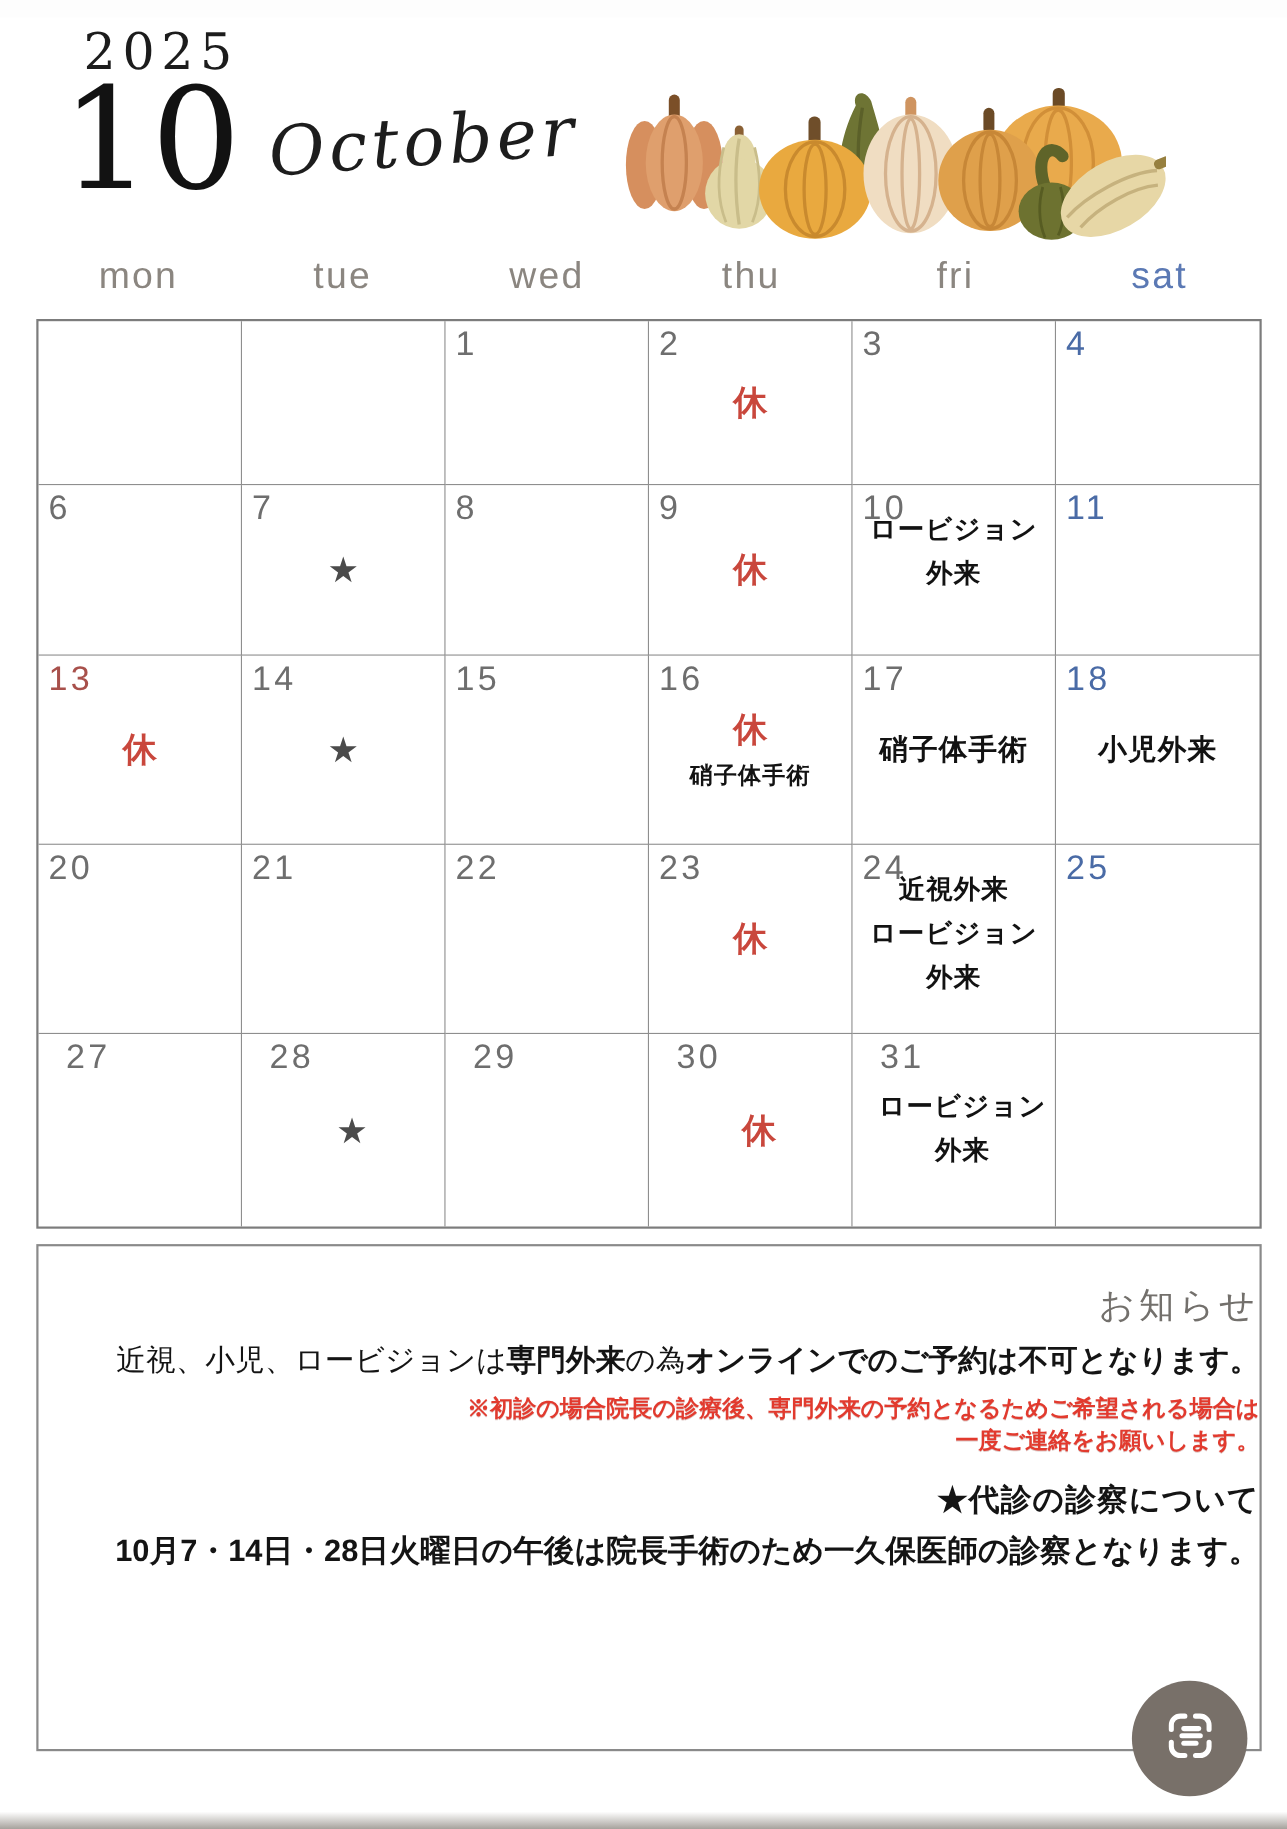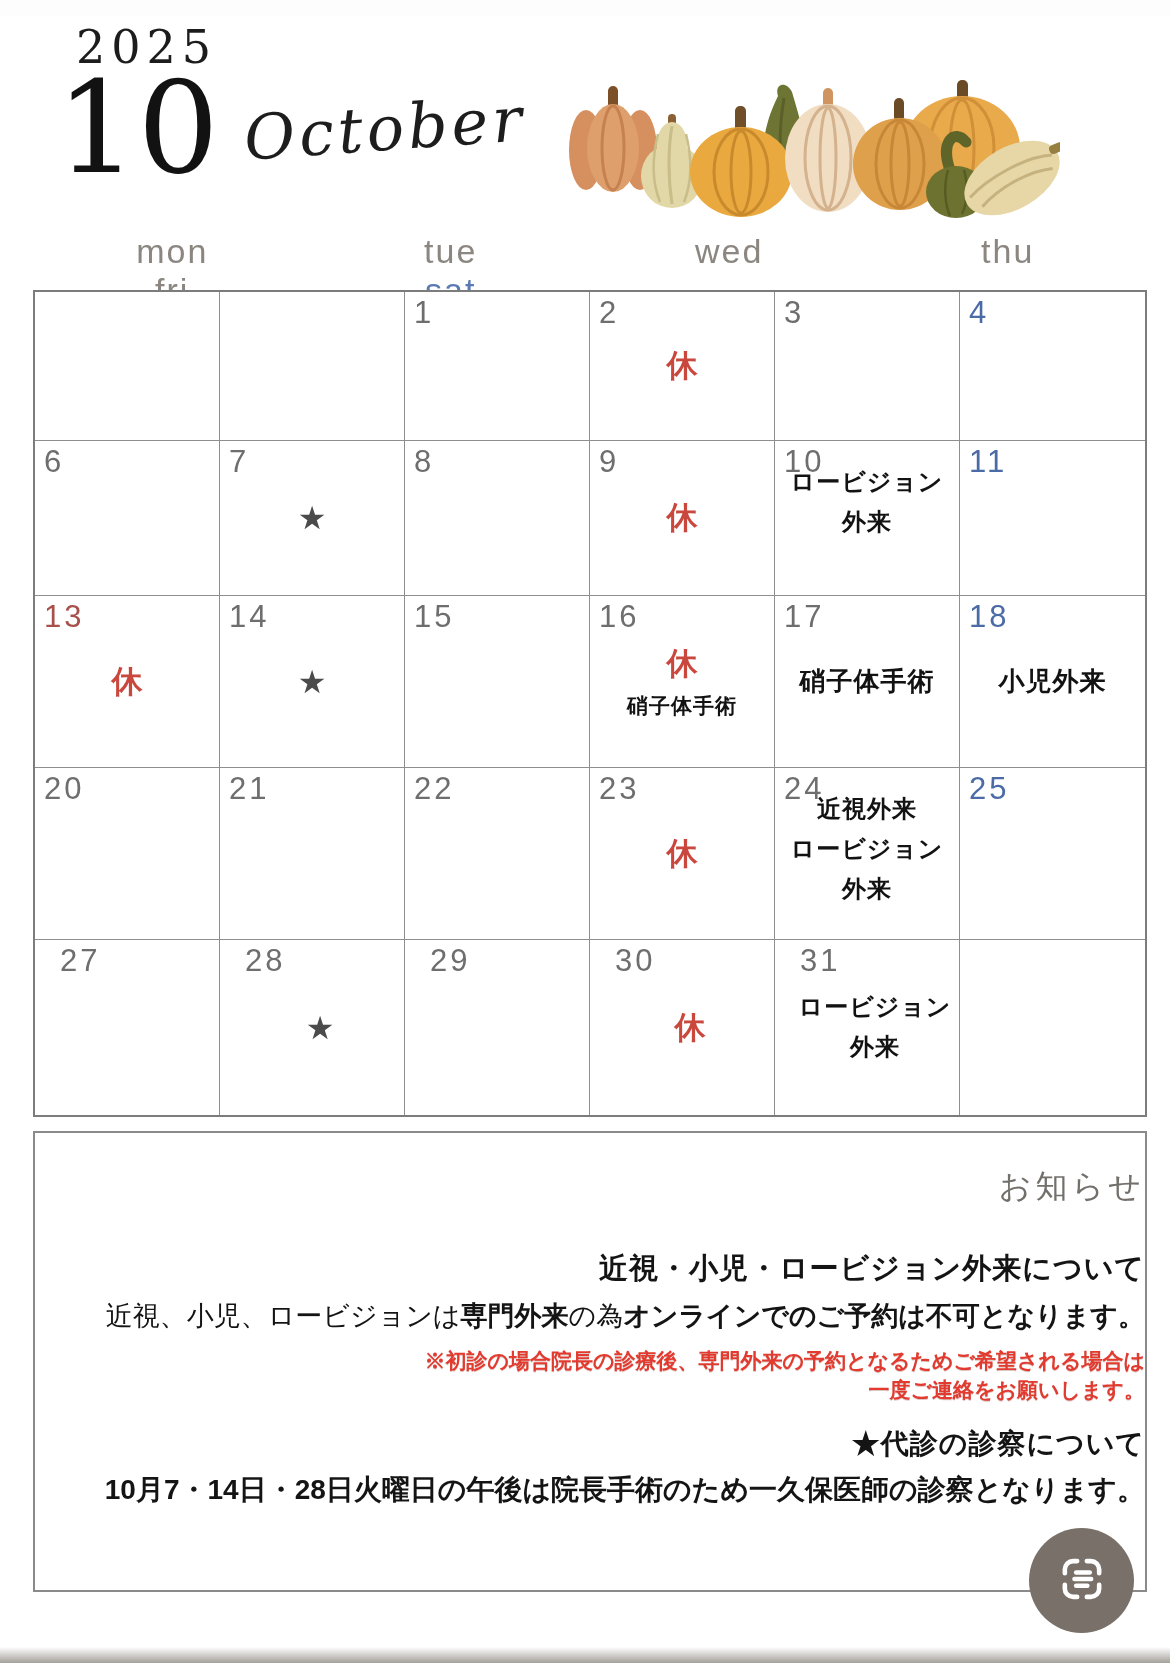--- a/index.html
+++ b/index.html
@@ -11,21 +11,21 @@
   .year{position:absolute;left:76px;top:20px;font-family:"DejaVu Serif",serif;
         font-size:46px;color:#1c1c1c;letter-spacing:6px;}
   .monthnum{position:absolute;left:56px;top:58px;font-family:"DejaVu Serif",serif;
         font-size:128px;color:#121212;line-height:1.1;}
   .monthname{position:absolute;left:244px;top:92px;font-family:"DejaVu Serif",serif;
         font-style:italic;font-size:62px;color:#1d1d1d;letter-spacing:4px;transform:rotate(-4deg);}
   .pumpkins{position:absolute;left:560px;top:78px;}
 
   
   .weekdays{position:absolute;left:33px;top:232px;width:1114px;display:grid;
-        grid-template-columns:repeat(4,1fr);}
+        grid-template-columns:repeat(6,1fr);}
   .weekdays .wd{text-align:center;font-size:34px;color:#8b8680;letter-spacing:2px;font-weight:300;}
   .weekdays .wd.sat{color:#5b79b4;}
 
   
   .grid{position:absolute;left:33px;top:290px;width:1114px;height:827px;background:#fff;
         border:2px solid #7c7c7c;box-sizing:border-box;display:grid;
         grid-template-columns:repeat(6,1fr);grid-template-rows:149px 155px 172px 172px 1fr;}
   .cell{position:relative;border-right:1px solid #8e8e8e;border-bottom:1px solid #8e8e8e;}
   .cell:nth-child(6n){border-right:none;}
   .cell:nth-child(n+25){border-bottom:none;margin-left:16px;}
@@ -298,21 +298,20 @@
           <div class="note">外来</div>
         </div>
       </div>
       <div class="cell">
         <div class="cellbody"></div>
       </div>
     </div>
 
   <div class="notice">
     <div class="notice-title">お知らせ</div>
-    <div class="sec1-title">近視・小児・ロービジョン外来について</div>
     <div class="sec1-line"><span>近視、小児、ロービジョンは</span><b>専門外来</b><span>の為</span><b>オンラインでのご予約は不可となります。</b></div>
     <div class="redline">※初診の場合院長の診療後、専門外来の予約となるためご希望される場合は</div>
     <div class="redline second">一度ご連絡をお願いします。</div>
     <div class="sec2-title">★代診の診察について</div>
     <div class="sec2-body">10月7・14日・28日火曜日の午後は院長手術のため一久保医師の診察となります。</div>
   </div>
 
   <div class="scan-btn">
     <span>
       <svg width="58" height="58" viewBox="0 0 24 24" fill="none" stroke="#ffffff" stroke-width="1.9" stroke-linecap="round">

